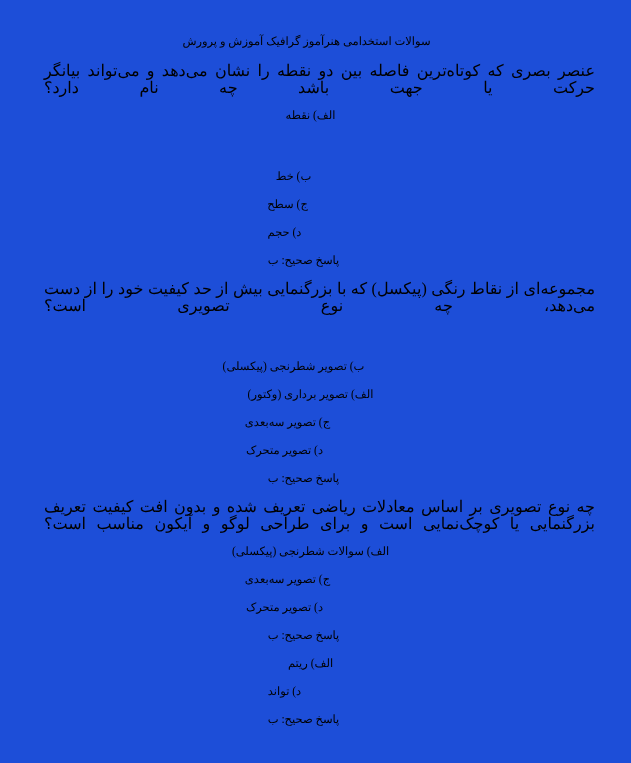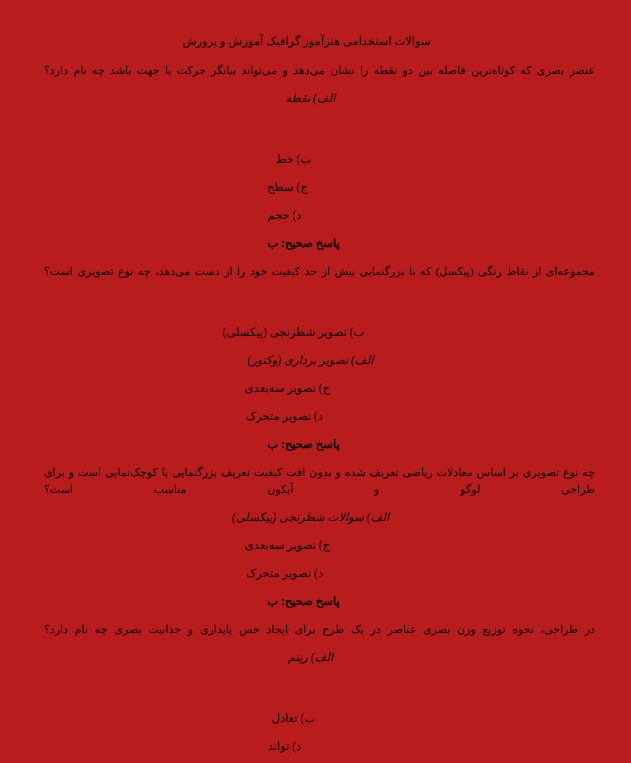--- a/index.html
+++ b/index.html
@@ -13,63 +13,63 @@
     height: 763px;
     overflow: hidden;
     font-family: "Liberation Serif", "DejaVu Serif", serif;
     color: #000000;
     direction: rtl;
   }
   .page {
     position: relative;
     width: 631px;
     height: 763px;
-    background: #b91c1c;
+    background: #1d4ed8;
     box-sizing: border-box;
     padding: 32px 36px 0 36px;
   }
   .doc-title {
     text-align: center;
     font-size: 11.5px;
     line-height: 18px;
     margin: 0 0 12px 0;
     padding-right: 18px;
     letter-spacing: 0;
     white-space: nowrap;
   }
   .question-block {
     margin: 0;
   }
   .q-text {
-    font-size: 11px;
+    font-size: 16px;
     line-height: 17px;
     text-align: justify;
     text-align-last: justify;
     margin: 0 0 11px 8px;
     padding: 0 0 0 0;
   }
   .opt {
     font-size: 11.5px;
     line-height: 17px;
     text-align: center;
     margin: 0 0 11px 0;
     padding-right: 30px;
   }
   .answer {
     font-size: 11.5px;
     line-height: 17px;
     text-align: center;
     margin: 0 0 11px 0;
     padding-right: 30px;
   }
-  .opt-a { padding-right: 10px; font-style: italic; }
+  .opt-a { padding-right: 10px; }
   .opt-b { padding-right: 44px; margin-top: 44px; }
   .opt-c { padding-right: 56px; }
   .opt-d { padding-right: 62px; }
-  .answer { padding-right: 24px; font-weight: bold; }
+  .answer { padding-right: 24px; }
 </style>
 </head>
 <body>
 
 <div class="page">
 
   <div class="doc-title">سوالات استخدامی هنرآموز گرافیک آموزش و پرورش</div>
 
   <div class="question-block">
     <div class="q-text">عنصر بصری که کوتاه‌ترین فاصله بین دو نقطه را نشان می‌دهد و می‌تواند بیانگر حرکت یا جهت باشد چه نام دارد؟</div>
@@ -91,20 +91,18 @@
 
   <div class="question-block">
     <div class="q-text">چه نوع تصویری بر اساس معادلات ریاضی تعریف شده و بدون افت کیفیت تعریف بزرگنمایی یا کوچک‌نمایی است و برای طراحی لوگو و آیکون مناسب است؟</div>
     <div class="opt opt-a">الف) سوالات شطرنجی (پیکسلی)</div>
     <div class="opt opt-c">ج) تصویر سه‌بعدی</div>
     <div class="opt opt-d">د) تصویر متحرک</div>
     <div class="answer">پاسخ صحیح: ب</div>
   </div>
 
   <div class="question-block">
-    <div class="q-text">در طراحی، نحوه توزیع وزن بصری عناصر در یک طرح برای ایجاد حس پایداری و جذابیت بصری چه نام دارد؟</div>
     <div class="opt opt-a">الف) ریتم</div>
-    <div class="opt opt-b">ب) تعادل</div>
     <div class="opt opt-d">د) تواند</div>
     <div class="answer">پاسخ صحیح: ب</div>
   </div>
 
 </div>
 
 </body></html>

